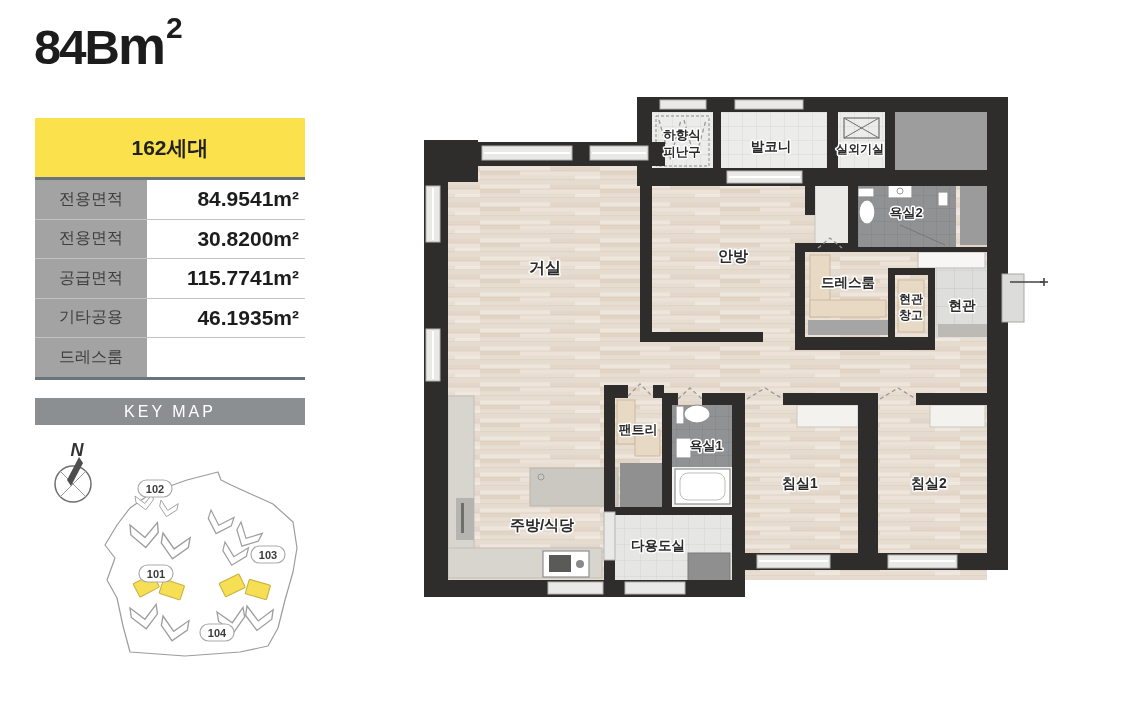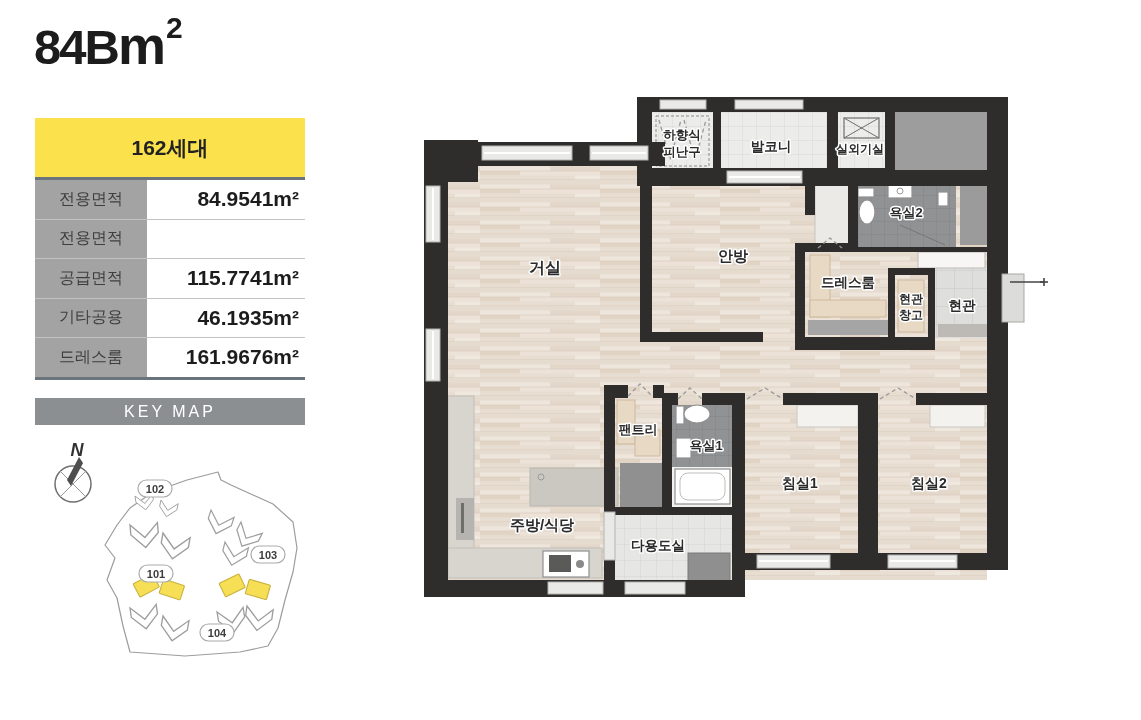--- a/index.html
+++ b/index.html
@@ -59,32 +59,32 @@
     <span>162세대</span>
   </div>
 
   <div class="info-table">
     <div class="info-row">
       <div class="info-label">전용면적</div>
       <div class="info-value">84.9541m²</div>
     </div>
     <div class="info-row">
       <div class="info-label">전용면적</div>
+      <div class="info-value">30.8200m²</div>
     </div>
     <div class="info-row">
       <div class="info-label">공급면적</div>
       <div class="info-value">115.7741m²</div>
     </div>
     <div class="info-row">
       <div class="info-label">기타공용</div>
       <div class="info-value">46.1935m²</div>
     </div>
     <div class="info-row">
       <div class="info-label">드레스룸</div>
-      <div class="info-value">161.9676m²</div>
     </div>
   </div>
 
   <div class="keymap-bar">
     <span>KEY MAP</span>
   </div>
 
   <svg class="keymap-svg" viewBox="0 0 280 240">
     <defs>
       <path id="bldg" d="M0,0 L11,11 L22,0 L22,8 L11,19 L0,8 Z"></path>

